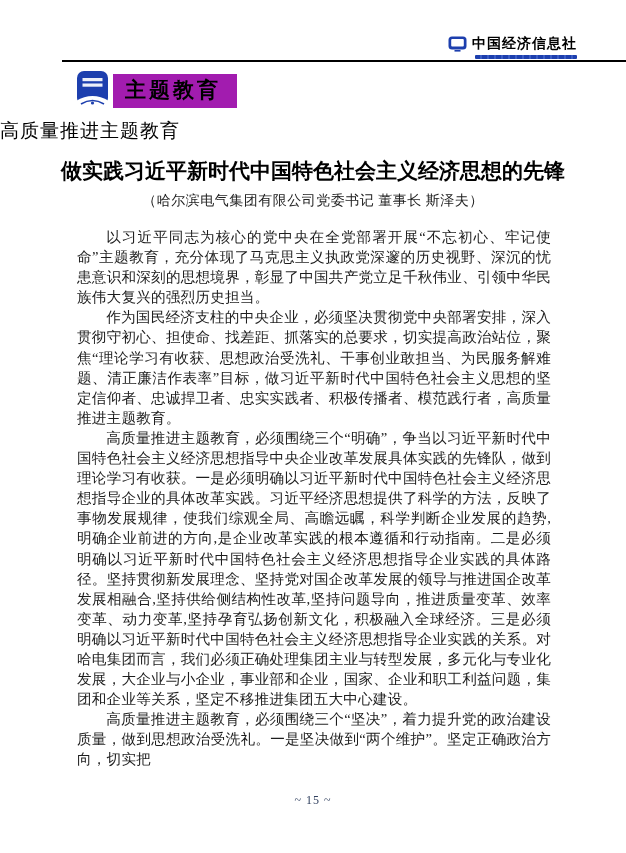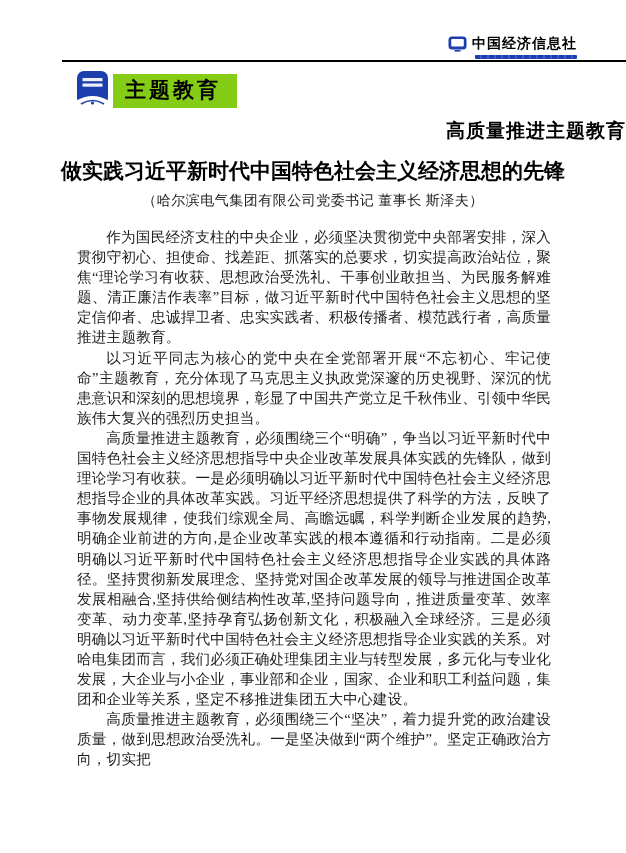--- a/index.html
+++ b/index.html
@@ -33,34 +33,34 @@
     height:2px; background:#000;
   }
 
   
   .badge-row {
     position:absolute; top:70px; left:76px;
     display:flex; align-items:flex-start; gap:4px;
   }
   .badge-label {
     margin-top:4px;
-    background:#84cc16;
+    background:#a21caf;
     font-family:"Liberation Sans","DejaVu Sans",sans-serif;
     font-weight:bold; font-size:21px; color:#000;
     letter-spacing:3px;
     padding:2px 16px 4px 12px;
     line-height:28px;
   }
 
   
   .content { position:absolute; top:118px; left:0; right:0; }
   .title1 {
-    margin:0 0 13px; text-align:right;
+    margin:0 0 13px; text-align:left;
     font-family:"Liberation Sans","DejaVu Sans",sans-serif;
-    font-weight:bold; font-size:19px; color:#000; letter-spacing:1px;
+    font-weight:normal; font-size:19px; color:#000; letter-spacing:1px;
   }
   .title2 {
     margin:0 12px 7px; text-align:center;
     font-family:"Liberation Sans","DejaVu Sans",sans-serif;
     font-weight:bold; font-size:21px; color:#000;
   }
   .byline {
     margin:0 0 17px; text-align:center;
     font-size:14px; color:#222; letter-spacing:0.5px;
   }
@@ -118,21 +118,22 @@
     </span>
     <span class="badge-label">主题教育</span>
   </div>
 
   <div class="content">
     <h1 class="title1">高质量推进主题教育</h1>
     <h2 class="title2">做实践习近平新时代中国特色社会主义经济思想的先锋</h2>
     <div class="byline">（哈尔滨电气集团有限公司党委书记 董事长 斯泽夫）</div>
 
     <div class="body-text">
+      <p>以习近平同志为核心的党中央在全党部署开展“不忘初心、牢记使命”主题教育，充分体现了马克思主义执政党深邃的历史视野、深沉的忧患意识和深刻的思想境界，彰显了中国共产党立足千秋伟业、引领中华民族伟大复兴的强烈历史担当。</p>
       <p>作为国民经济支柱的中央企业，必须坚决贯彻党中央部署安排，深入贯彻守初心、担使命、找差距、抓落实的总要求，切实提高政治站位，聚焦“理论学习有收获、思想政治受洗礼、干事创业敢担当、为民服务解难题、清正廉洁作表率”目标，做习近平新时代中国特色社会主义思想的坚定信仰者、忠诚捍卫者、忠实实践者、积极传播者、模范践行者，高质量推进主题教育。</p>
-      <p>以习近平同志为核心的党中央在全党部署开展“不忘初心、牢记使命”主题教育，充分体现了马克思主义执政党深邃的历史视野、深沉的忧患意识和深刻的思想境界，彰显了中国共产党立足千秋伟业、引领中华民族伟大复兴的强烈历史担当。</p>
       <p>高质量推进主题教育，必须围绕三个“明确”，争当以习近平新时代中国特色社会主义经济思想指导中央企业改革发展具体实践的先锋队，做到理论学习有收获。一是必须明确以习近平新时代中国特色社会主义经济思想指导企业的具体改革实践。习近平经济思想提供了科学的方法，反映了事物发展规律，使我们综观全局、高瞻远瞩，科学判断企业发展的趋势,明确企业前进的方向,是企业改革实践的根本遵循和行动指南。二是必须明确以习近平新时代中国特色社会主义经济思想指导企业实践的具体路径。坚持贯彻新发展理念、坚持党对国企改革发展的领导与推进国企改革发展相融合,坚持供给侧结构性改革,坚持问题导向，推进质量变革、效率变革、动力变革,坚持孕育弘扬创新文化，积极融入全球经济。三是必须明确以习近平新时代中国特色社会主义经济思想指导企业实践的关系。对哈电集团而言，我们必须正确处理集团主业与转型发展，多元化与专业化发展，大企业与小企业，事业部和企业，国家、企业和职工利益问题，集团和企业等关系，坚定不移推进集团五大中心建设。</p>
       <p>高质量推进主题教育，必须围绕三个“坚决”，着力提升党的政治建设质量，做到思想政治受洗礼。一是坚决做到“两个维护”。坚定正确政治方向，切实把</p>
     </div>
   </div>
 
+  <div class="footer">~ 15 ~</div>
 
 </div>
 
 </body></html>

